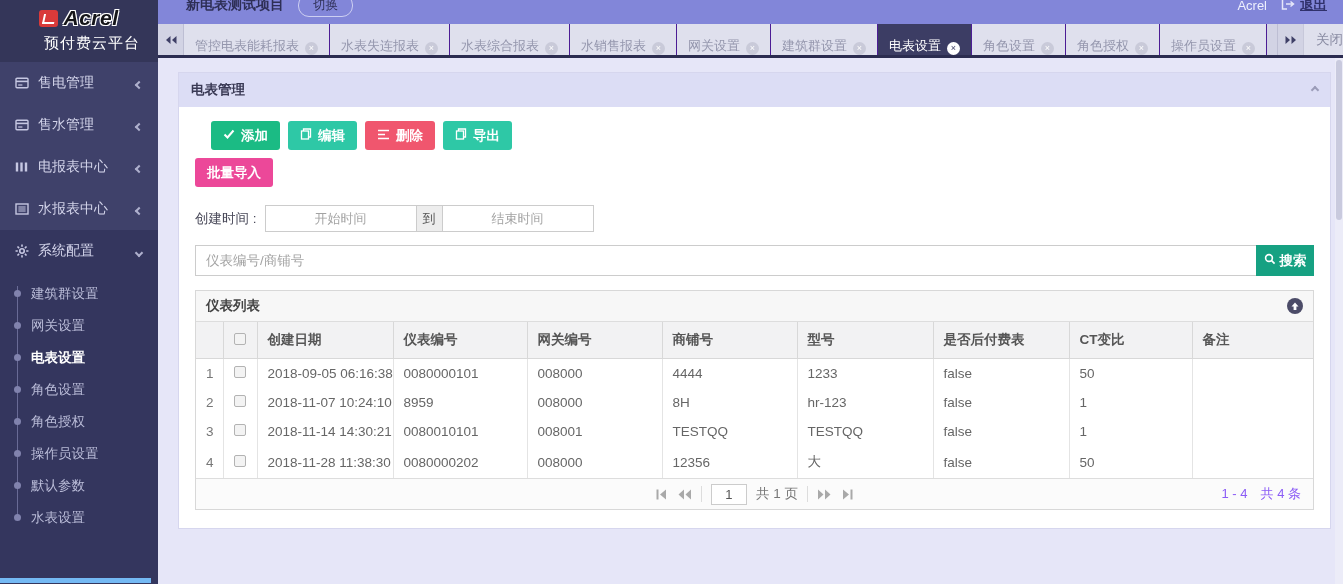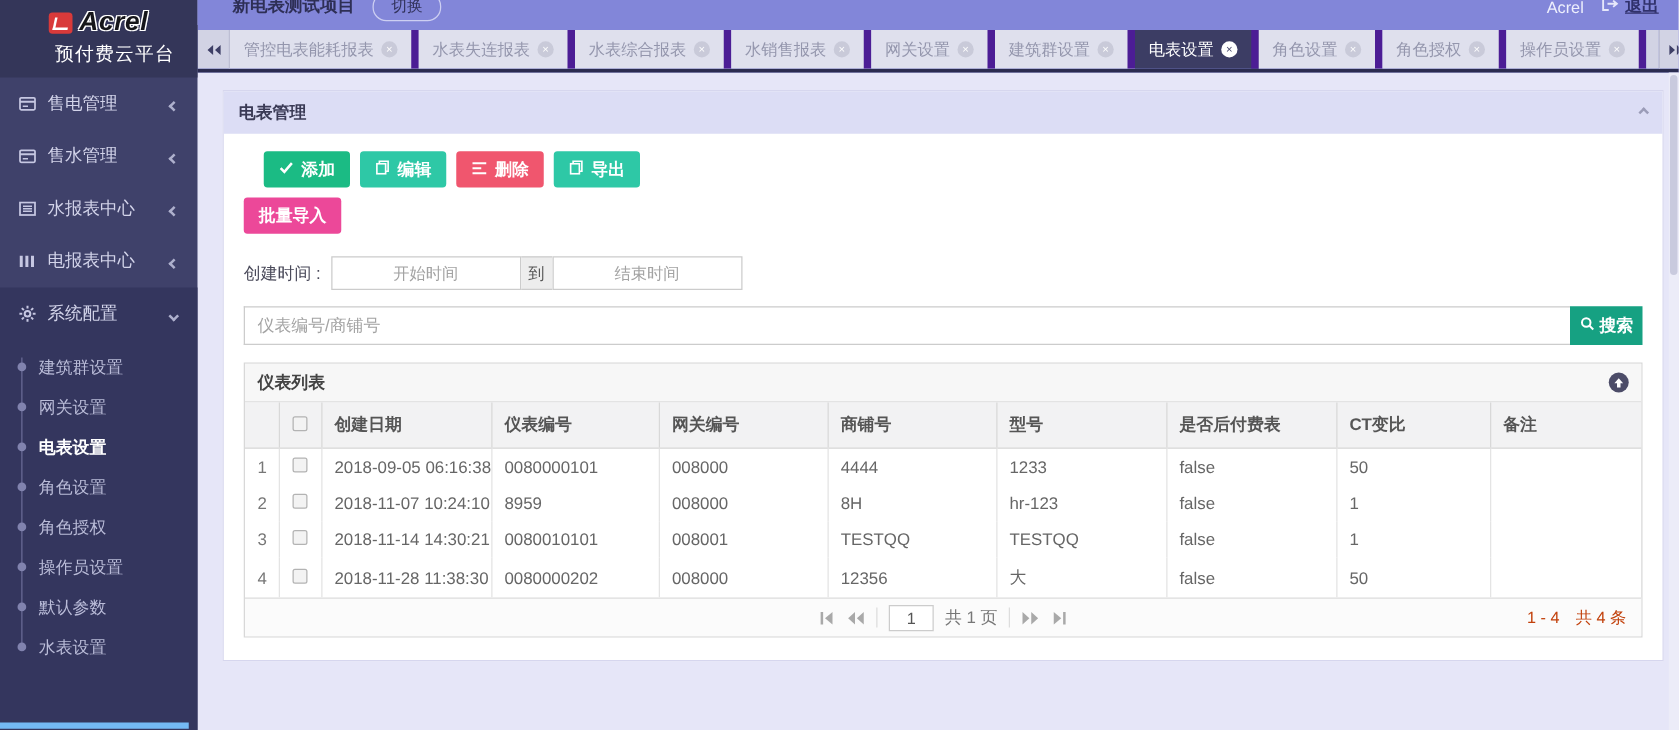--- a/index.html
+++ b/index.html
@@ -39,21 +39,21 @@
   .project-name { font-weight:bold; color:#2e2f56; font-size:14px; }
   .switch-btn { border:1.5px solid #cdcff2; border-radius:11px; background:transparent; color:#32335c; font-size:12.5px; padding:2px 14px; cursor:pointer; font-family:inherit; }
   .topbar-spacer { flex:1; }
   .username { color:#eef0fd; font-size:13px; }
   .logout-link { display:flex; align-items:center; gap:5px; cursor:pointer; }
   .logout-label { color:#30316b; font-weight:bold; font-size:13.5px; text-decoration:underline; }
 
   .tabbar { flex:0 0 38px; background:#8286d9; border-bottom:3px solid #2b2c50; display:flex; align-items:flex-end; overflow:hidden; white-space:nowrap; }
   .tab-scroll { flex:0 0 26px; height:31px; background:#d2d3e4; display:flex; align-items:center; justify-content:center; cursor:pointer; border-right:1px solid #bdbed3; }
   .tab-scroll.right { border-left:1px solid #bdbed3; border-right:none; }
-  .tab { height:31px; display:inline-flex; align-items:center; gap:6px; padding:0 11px; background:#dfe0ed; color:#9496ad; font-size:13px; border-right:6px solid #4c1d95; cursor:pointer; }
+  .tab { height:31px; display:inline-flex; align-items:flex-end; gap:6px; padding:0 11px; background:#dfe0ed; color:#9496ad; font-size:13px; border-right:1px solid #4c1d95; cursor:pointer; }
   .tab.active { background:#3c3d64; color:#ffffff; }
   .tab-close { width:13px; height:13px; border-radius:50%; background:#c9cad9; color:#ffffff; font-size:9px; line-height:12px; text-align:center; cursor:pointer; flex:0 0 13px; }
   .tab.active .tab-close { background:#ffffff; color:#3c3d64; }
   .tab-filler { flex:1; height:31px; background:#d2d3e4; min-width:10px; }
   .close-ops { height:31px; background:#dfe0ed; color:#8a8ca3; font-size:13.5px; padding:0 12px; display:flex; align-items:center; gap:6px; border-left:1px solid #c7c8da; cursor:pointer; flex:0 0 auto; }
 
   .main-area { flex:1; padding:14px 12px 0 20px; overflow:hidden; }
 
   .panel { background:#ffffff; border:1px solid #d6d6ee; }
   .panel-header { background:#dcddf5; padding:8px 12px; display:flex; align-items:flex-start; font-size:13.5px; font-weight:bold; color:#3a3a55; }
@@ -89,21 +89,21 @@
   tbody td:first-child { border-left:none; text-align:center; color:#777; }
   .cb { display:inline-block; width:12px; height:12px; border:1px solid #b3b3b3; background:#f3f3f3; border-radius:2px; cursor:pointer; }
   th.col-cb, td.col-cb { text-align:center; }
 
   .pager { border-top:1px solid #ddd; background:#fbfbfb; height:31px; display:flex; align-items:center; padding:0 12px; position:relative; }
   .pager-center { position:absolute; left:0; right:0; display:flex; justify-content:center; align-items:center; gap:9px; color:#9a9a9a; }
   .pg-icon { display:flex; align-items:center; cursor:pointer; }
   .pg-sep { width:1px; height:16px; background:#ddd; }
   .page-input { width:36px; height:21px; border:1px solid #ccc; text-align:center; font-size:13px; color:#555; font-family:inherit; outline:none; }
   .pager-total { font-size:13.5px; color:#777; }
-  .pager-right { margin-left:auto; font-size:13px; color:#c2410c; position:relative; z-index:1; background:#fbfbfb; padding-left:8px; }
+  .pager-right { margin-left:auto; font-size:13px; color:#8b5cf6; position:relative; z-index:1; background:#fbfbfb; padding-left:8px; }
 
   .v-scroll { position:absolute; right:0; top:58px; bottom:0; width:8px; background:#ececf8; }
   .v-thumb { position:absolute; top:2px; left:1px; width:6px; height:160px; background:#c9cade; border-radius:3px; }
 </style>
 </head>
 <body>
 
 <div id="app">
 
   <div class="sidebar">
@@ -132,37 +132,37 @@
             <rect x="1" y="1.2" width="12" height="9.6" rx="1" fill="none" stroke="#c6c7e2" stroke-width="1.4"></rect>
             <path d="M1 4.4h12" stroke="#c6c7e2" stroke-width="1.6"></path>
             <path d="M3.2 8h4.2" stroke="#c6c7e2" stroke-width="1.2"></path>
           </svg>
       </span>
       <span>售水管理</span>
       <span class="mi-chev"><span class="chev left"></span></span>
     </div>
     <div class="menu-item">
       <span class="mi-icon">
-        <svg width="14" height="12" viewBox="0 0 14 12">
-            <rect x="1" y="1" width="12" height="10" fill="none" stroke="#c6c7e2" stroke-width="1.4"></rect>
-            <path d="M3.4 4h7.2M3.4 6h7.2M3.4 8h7.2" stroke="#c6c7e2" stroke-width="1.1"></path>
-          </svg>
-      </span>
-      <span>水报表中心</span>
-      <span class="mi-chev"><span class="chev left"></span></span>
-    </div>
-    <div class="menu-item">
-      <span class="mi-icon">
         <svg width="13" height="12" viewBox="0 0 13 12">
             <g stroke="#c6c7e2" stroke-width="2.4" fill="none">
               <path d="M2 1.5v9M6.5 1.5v9M11 1.5v9"></path>
             </g>
           </svg>
       </span>
       <span>电报表中心</span>
+      <span class="mi-chev"><span class="chev left"></span></span>
+    </div>
+    <div class="menu-item">
+      <span class="mi-icon">
+        <svg width="14" height="12" viewBox="0 0 14 12">
+            <rect x="1" y="1" width="12" height="10" fill="none" stroke="#c6c7e2" stroke-width="1.4"></rect>
+            <path d="M3.4 4h7.2M3.4 6h7.2M3.4 8h7.2" stroke="#c6c7e2" stroke-width="1.1"></path>
+          </svg>
+      </span>
+      <span>水报表中心</span>
       <span class="mi-chev"><span class="chev left"></span></span>
     </div>
 
     <div class="section-config">
       <div class="menu-item">
         <span class="mi-icon">
           <svg width="14" height="14" viewBox="0 0 13 13">
               <g stroke="#c6c7e2" stroke-width="1.5" fill="none">
                 <circle cx="6.5" cy="6.5" r="2.1"></circle>
                 <path d="M6.5 .5v2.1M6.5 10.4v2.1M.5 6.5h2.1M10.4 6.5h2.1M2.3 2.3l1.5 1.5M9.2 9.2l1.5 1.5M10.7 2.3L9.2 3.8M3.8 9.2l-1.5 1.5"></path>

